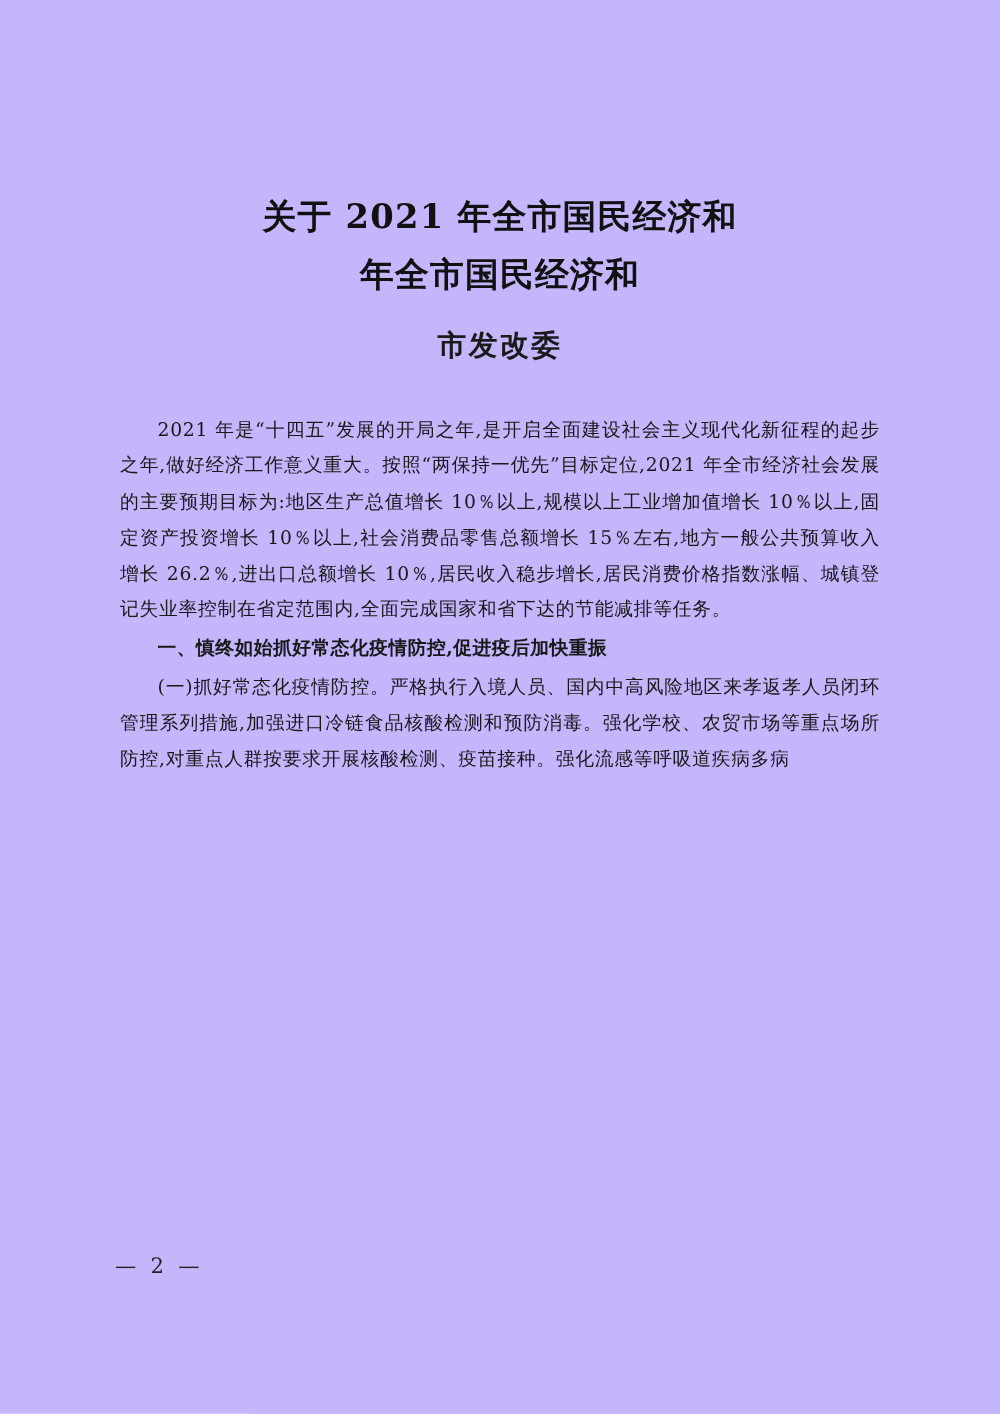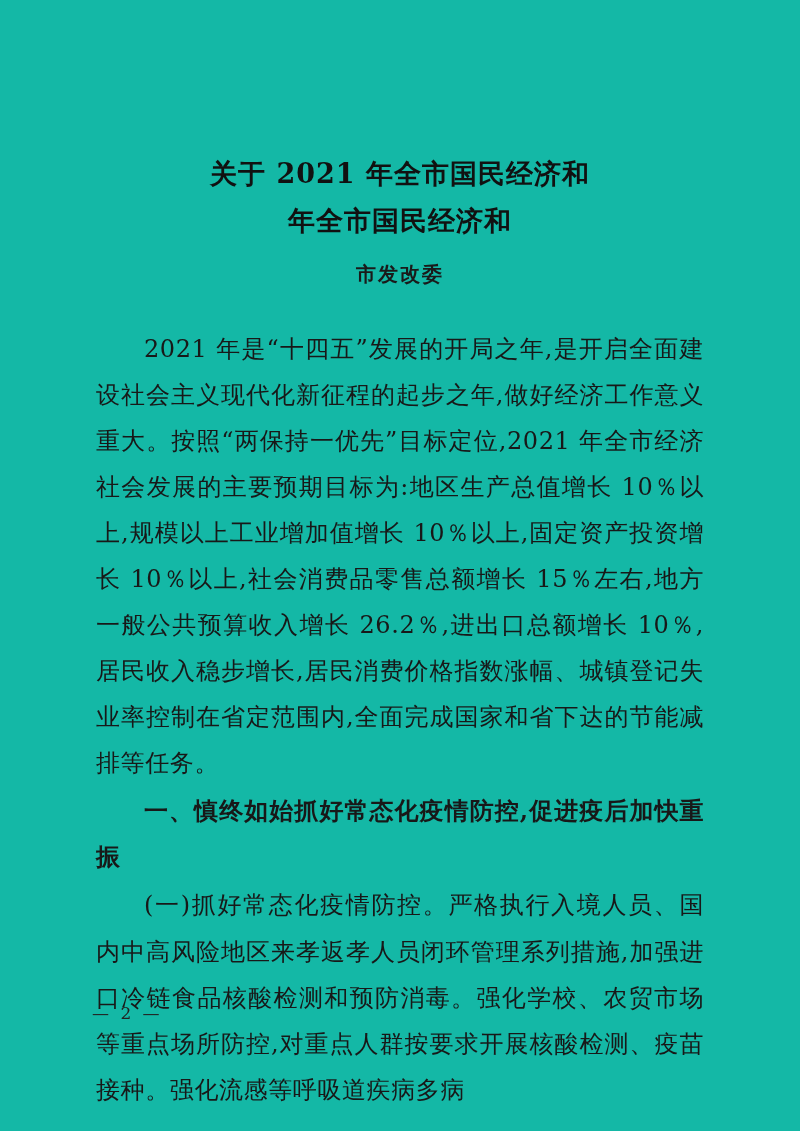--- a/index.html
+++ b/index.html
@@ -14,21 +14,21 @@
     color: #1a1a1a;
     position: relative;
     overflow: hidden;
   }
   .page {
     width: 800px;
     height: 1131px;
     box-sizing: border-box;
     padding: 0;
     position: relative;
-    background: #14b8a6;
+    background: #c4b5fd;
   }
   .doc-body {
     position: absolute;
     left: 96px;
     right: 96px;
     top: 150px;
   }
   .title {
     text-align: center;
     font-size: 27px;
@@ -36,31 +36,31 @@
     letter-spacing: 1px;
     line-height: 1.75;
     color: #111;
     font-family: "DejaVu Serif", "Liberation Serif", serif;
   }
   .title-line {
     display: block;
   }
   .subtitle {
     text-align: center;
-    font-size: 20px;
+    font-size: 23px;
     font-weight: bold;
     letter-spacing: 2px;
     margin-top: 16px;
     color: #1a1a1a;
   }
   .paragraphs {
     margin-top: 38px;
   }
   p.para {
-    font-size: 24px;
+    font-size: 15px;
     line-height: 1.92;
     text-align: justify;
     text-justify: inter-ideograph;
     margin: 0 0 0 0;
     text-indent: 2em;
     letter-spacing: 0.6px;
     color: #181818;
   }
   p.para + p.para {
     margin-top: 2px;

